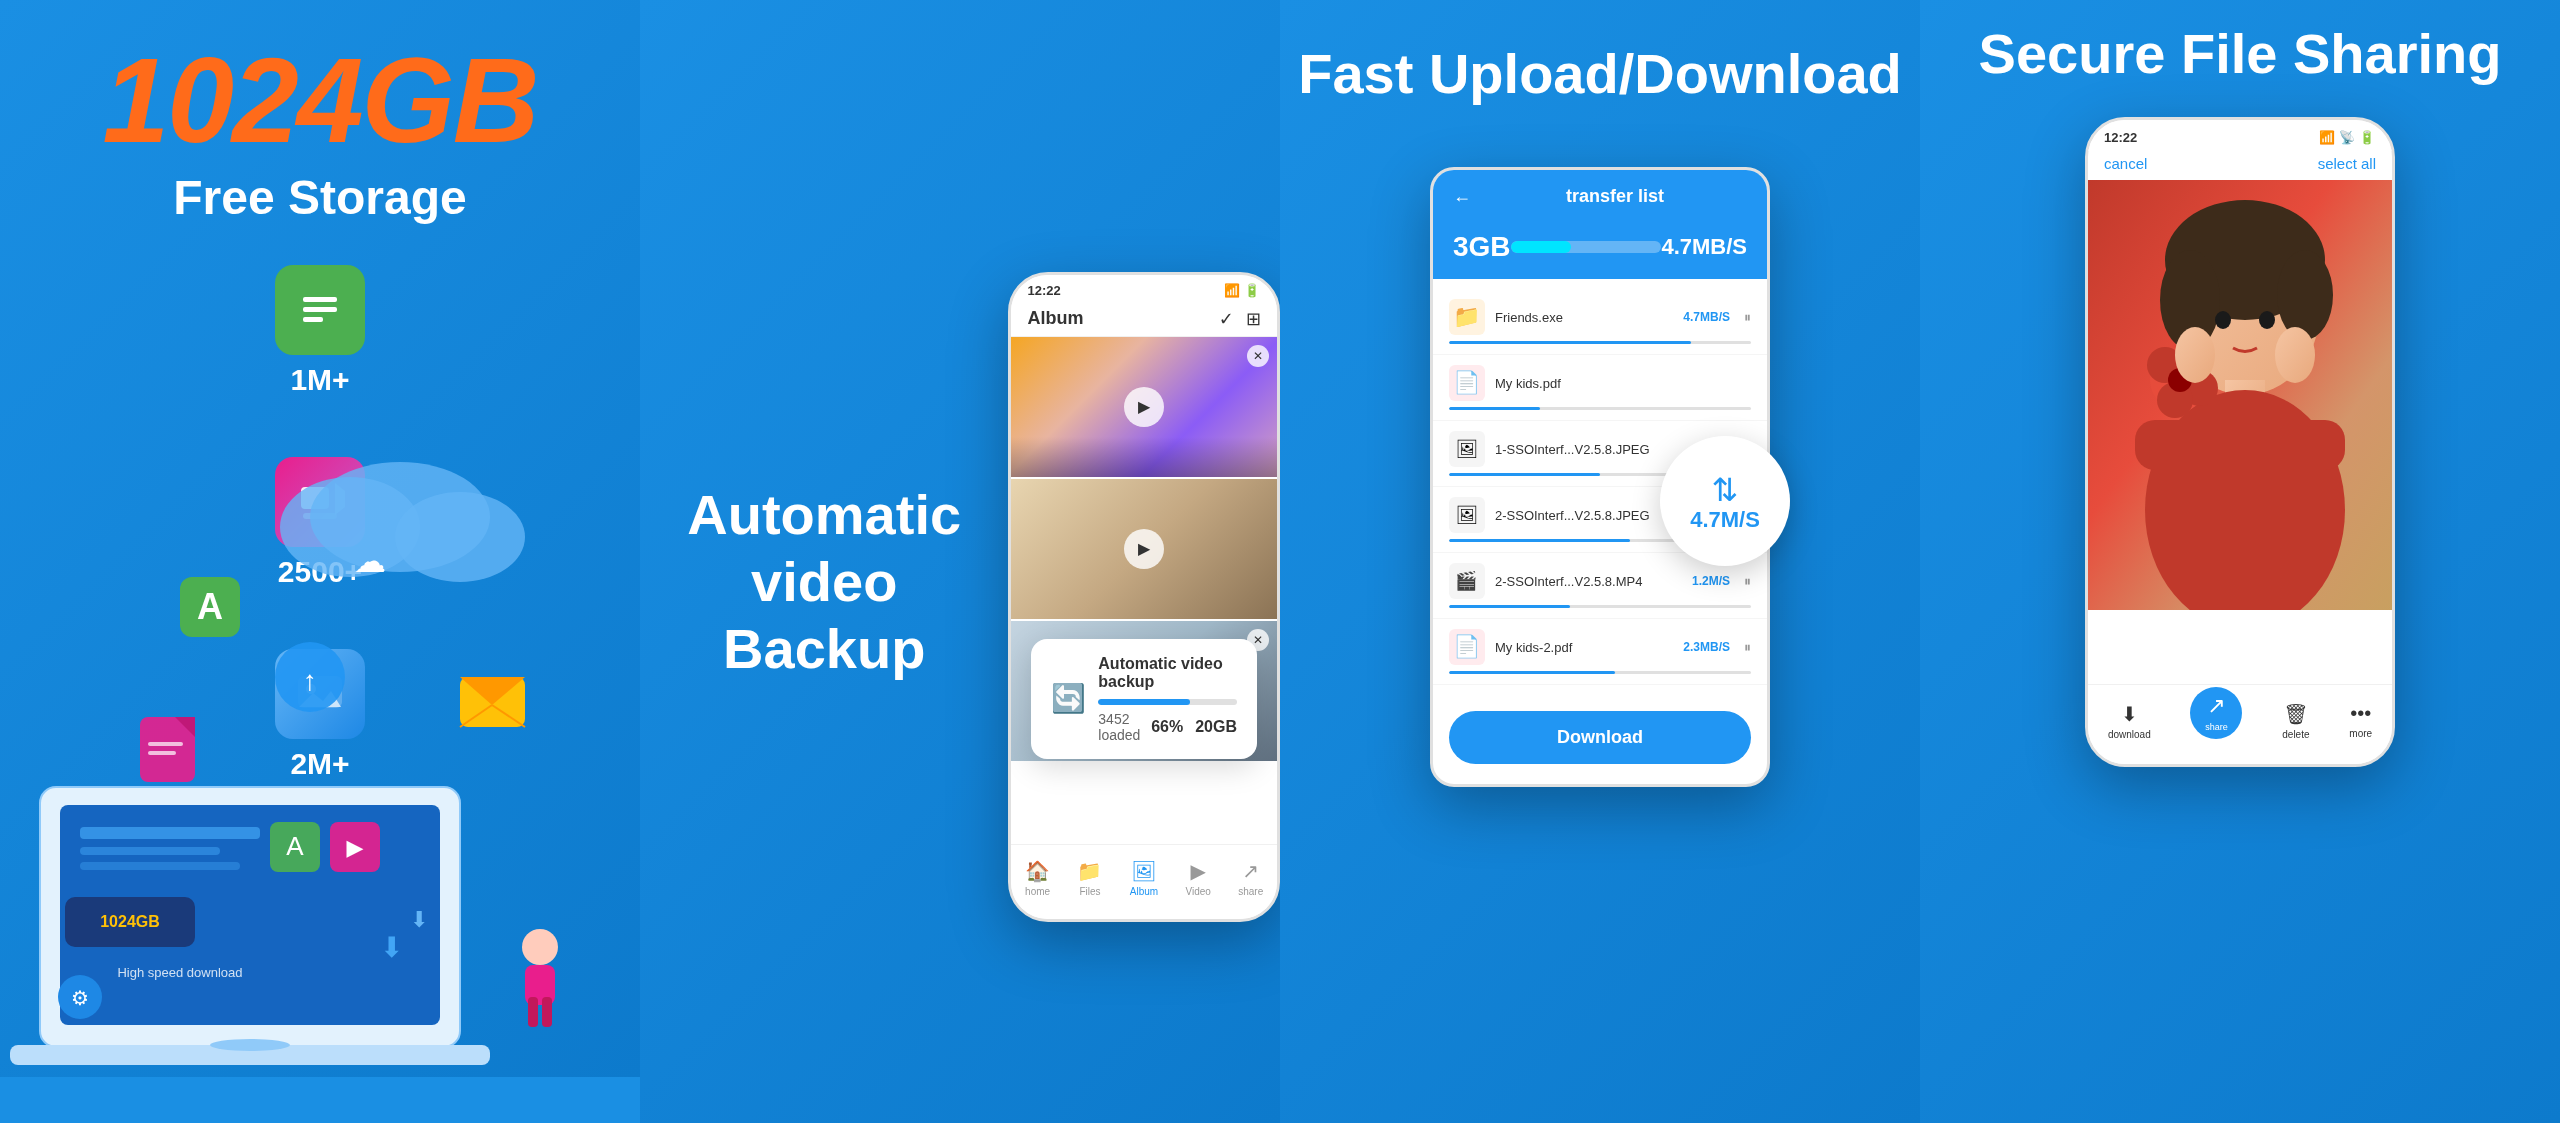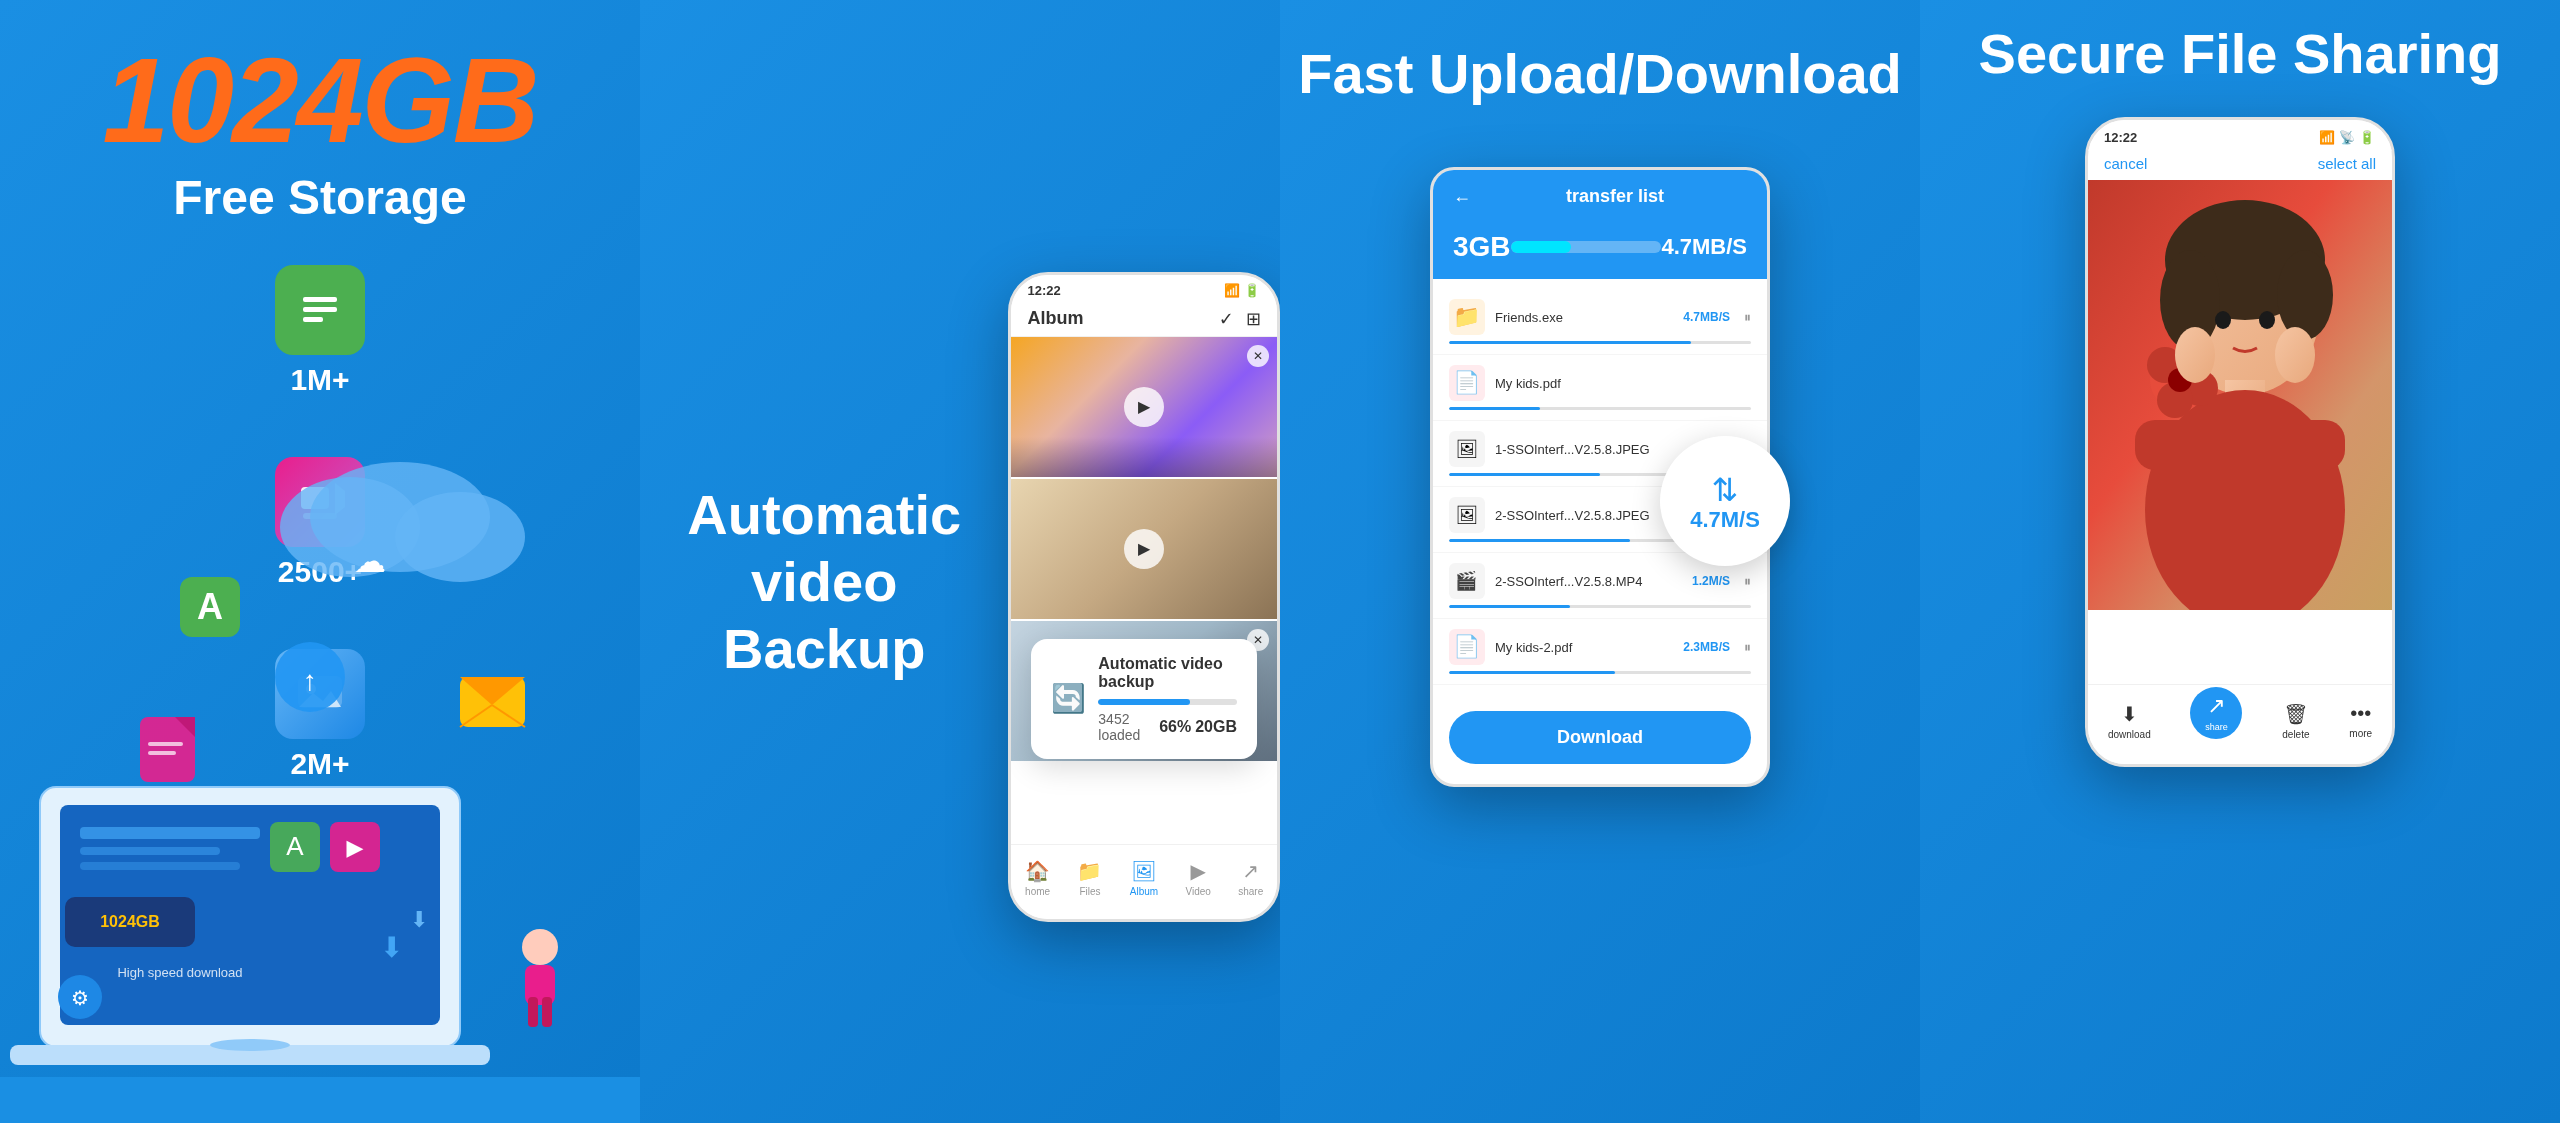--- a/index.html
+++ b/index.html
@@ -664,21 +664,21 @@
       <div style="display:flex;align-items:center;">
         <div class="backup-icon">🔄</div>
         <div class="backup-text-area">
           <div class="backup-popup-title">Automatic video backup</div>
           <div class="backup-progress-bar">
             <div class="backup-progress-fill" style="width: 66%;"></div>
           </div>
           <div class="backup-popup-row">
             <span class="backup-stats">3452 loaded</span>
             <span class="backup-pct">66%</span>
-            <span class="backup-pct" style="margin-left:4px;">20GB</span>
+            <span class="backup-pct" style="margin-left:12px;">20GB</span>
           </div>
         </div>
       </div>
     </div>
 
     <div class="phone-bottom-nav">
       <div class="nav-item">
         <span class="nav-icon">🏠</span>
         <span>home</span>
       </div>

